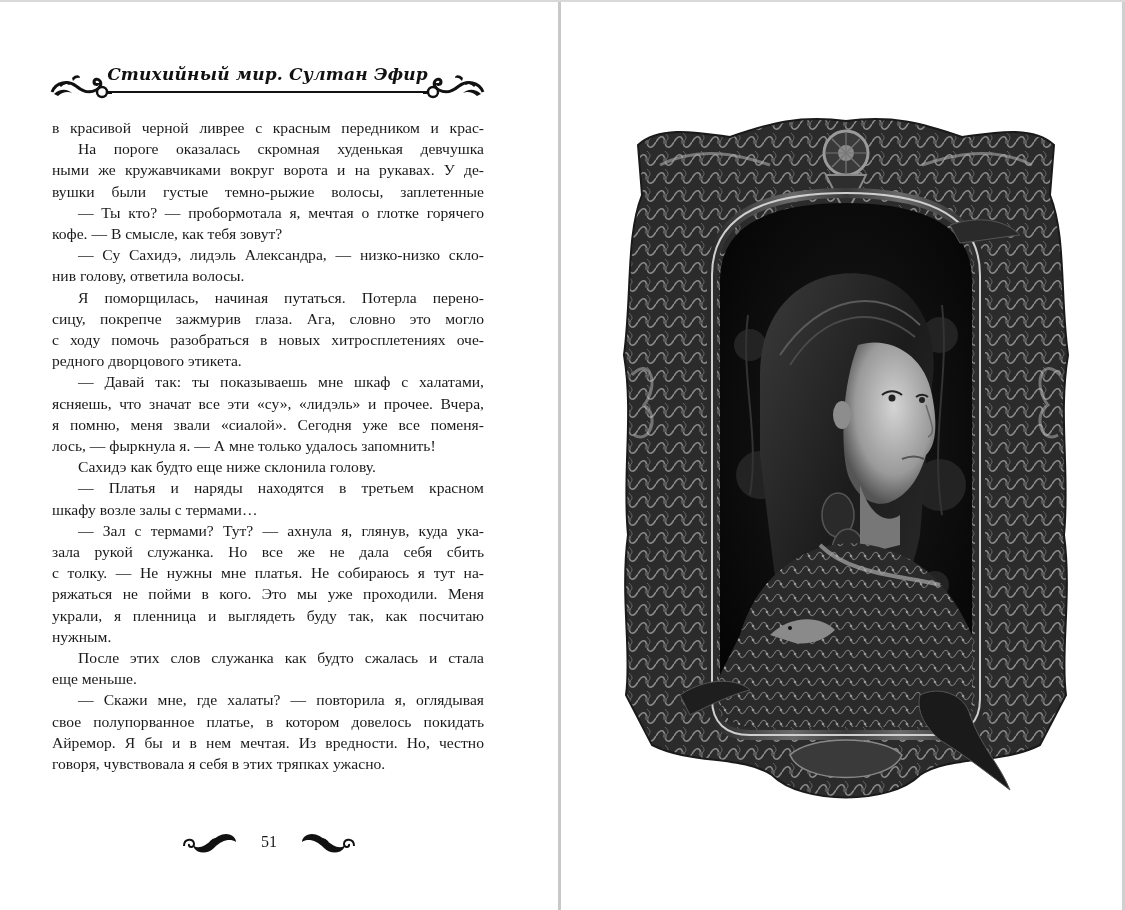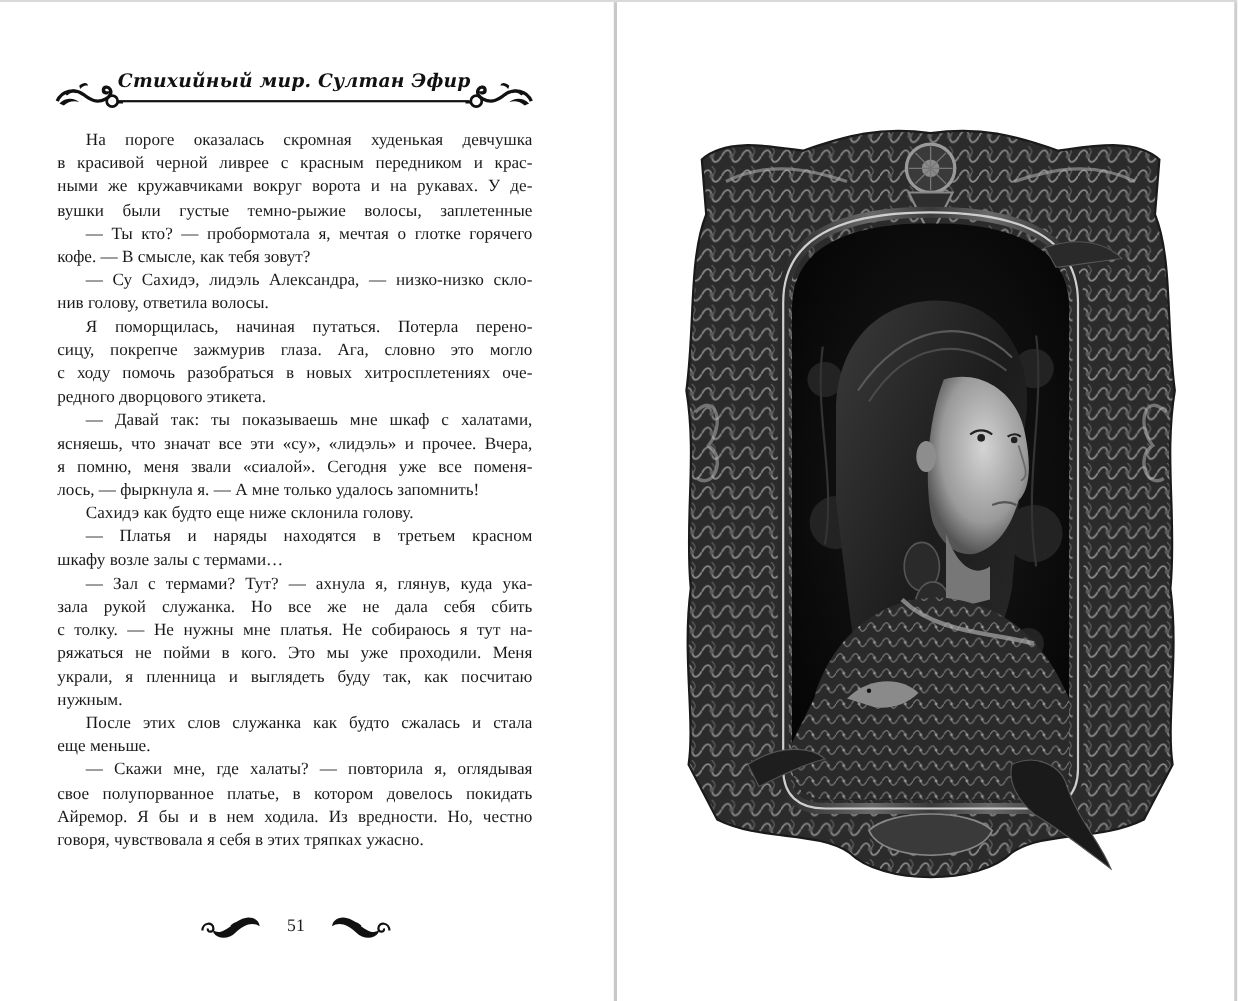--- a/index.html
+++ b/index.html
@@ -51,22 +51,22 @@
         <path d="M4 22 C10 16 18 17 22 21 C18 19 12 20 8 24 Z" fill="#111"></path>
         <path d="M22 6 C26 2 30 3 30 6 C28 5 25 6 23 9 Z" fill="#111"></path>
         <circle cx="52" cy="20" r="5" fill="none" stroke="#111" stroke-width="2.5"></circle>
         <path d="M56 21 L62 21" stroke="#111" stroke-width="2"></path>
         <path d="M10 14 C14 10 18 10 20 12" fill="none" stroke="#111" stroke-width="2.5"></path>
       </svg>
     </div>
 
     <div class="body-text" id="bodyText">
         <div>
+          <span class="line">в красивой черной ливрее с красным передником и крас-</span>
           <span class="line" style="padding-left: 26px;">На пороге оказалась скромная худенькая девчушка</span>
-          <span class="line">в красивой черной ливрее с красным передником и крас-</span>
           <span class="line">ными же кружавчиками вокруг ворота и на рукавах. У де-</span>
           <span class="line">вушки были густые темно-рыжие волосы, заплетенные</span>
         </div>
         <div>
           <span class="line" style="padding-left: 26px;">— Ты кто? — пробормотала я, мечтая о глотке горячего</span>
           <span class="line last">кофе. — В смысле, как тебя зовут?</span>
         </div>
         <div>
           <span class="line" style="padding-left: 26px;">— Су Сахидэ, лидэль Александра, — низко-низко скло-</span>
           <span class="line last">нив голову, ответила волосы.</span>
@@ -98,21 +98,21 @@
           <span class="line">украли, я пленница и выглядеть буду так, как посчитаю</span>
           <span class="line last">нужным.</span>
         </div>
         <div>
           <span class="line" style="padding-left: 26px;">После этих слов служанка как будто сжалась и стала</span>
           <span class="line last">еще меньше.</span>
         </div>
         <div>
           <span class="line" style="padding-left: 26px;">— Скажи мне, где халаты? — повторила я, оглядывая</span>
           <span class="line">свое полупорванное платье, в котором довелось покидать</span>
-          <span class="line">Айремор. Я бы и в нем ходила. Из вредности. Но, честно</span>
+          <span class="line">Айремор. Я бы и в нем мечтая. Из вредности. Но, честно</span>
           <span class="line last">говоря, чувствовала я себя в этих тряпках ужасно.</span>
         </div>
       </div>
 
     <div class="folio">
       <svg class="folio-orn-l" viewBox="0 0 60 26">
         <path d="M4 16 C4 8 14 8 14 14 C14 18 8 18 9 14" fill="none" stroke="#111" stroke-width="2"></path>
         <path d="M14 16 C24 22 34 4 46 4 C52 4 56 8 56 12 C50 8 42 10 34 18 C28 24 18 24 14 18 Z" fill="#111"></path>
         <path d="M30 12 C34 8 38 8 40 10" fill="none" stroke="#111" stroke-width="1.5"></path>
         <circle cx="22" cy="20" r="1.5" fill="#111"></circle>

